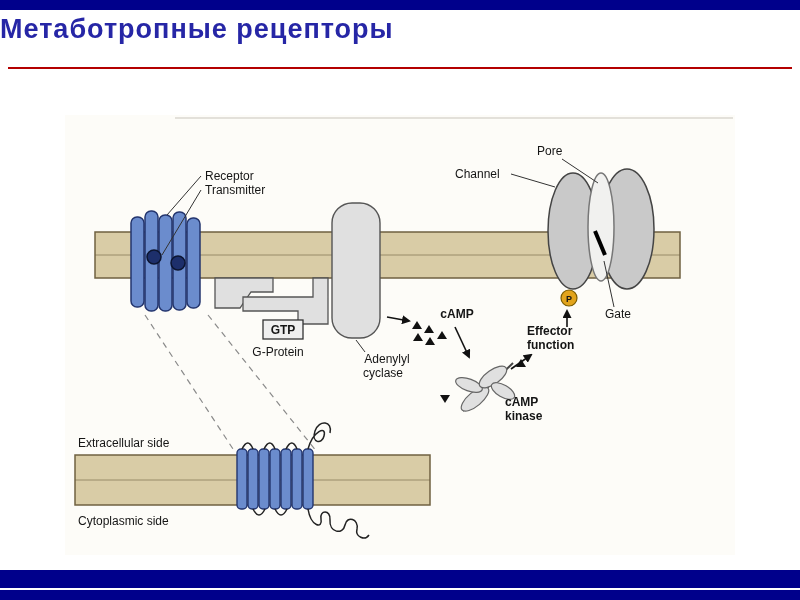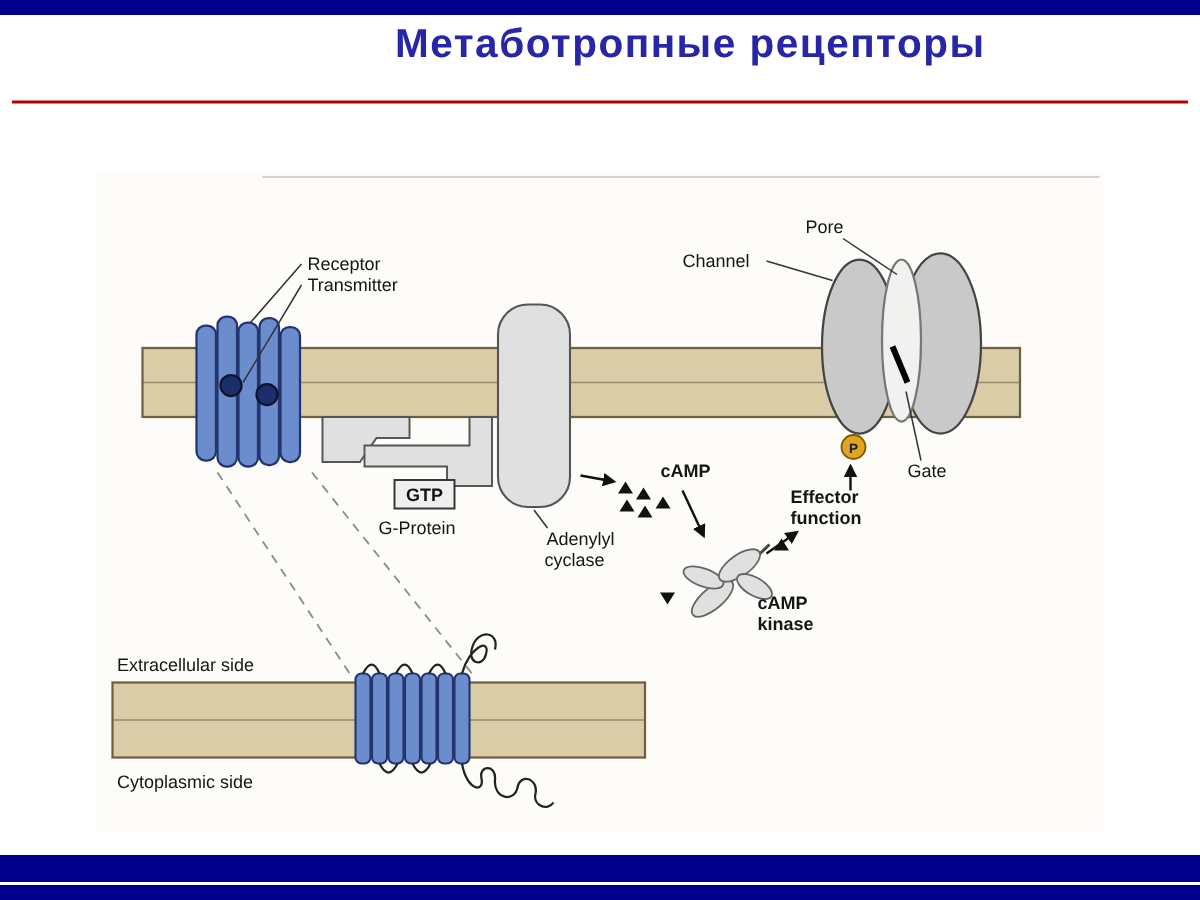--- a/index.html
+++ b/index.html
@@ -2,21 +2,21 @@
 <html><head>
 <meta charset="utf-8">
 <style>
   html,body{margin:0;padding:0;background:#ffffff;}
   .slide{
     position:relative;width:800px;height:600px;background:#ffffff;overflow:hidden;
     font-family:"Liberation Sans",sans-serif;
   }
   .top-bar{position:absolute;top:0;left:0;width:800px;height:10px;background:#00008b;}
   .title{
-    position:absolute;top:14px;left:0;width:657px;text-align:right;margin:0;
+    position:absolute;top:14px;left:0;width:657px;text-align:left;margin:0;
     font-size:27px;font-weight:bold;letter-spacing:1px;color:#2626a6;
     font-family:"Liberation Sans",sans-serif;
   }
   .red-divider{position:absolute;top:67px;left:8px;width:784px;height:2px;background:#b40000;}
   .diagram-wrap{
     position:absolute;left:65px;top:115px;width:670px;height:440px;background:#fdfcf8;
   }
   .bottom-bar{position:absolute;top:570px;left:0;width:800px;height:30px;background:#00008b;}
   .bottom-line{position:absolute;top:18px;left:0;width:800px;height:2px;background:#ffffff;}
   svg text{font-family:"Liberation Sans",sans-serif;fill:#151515;}

